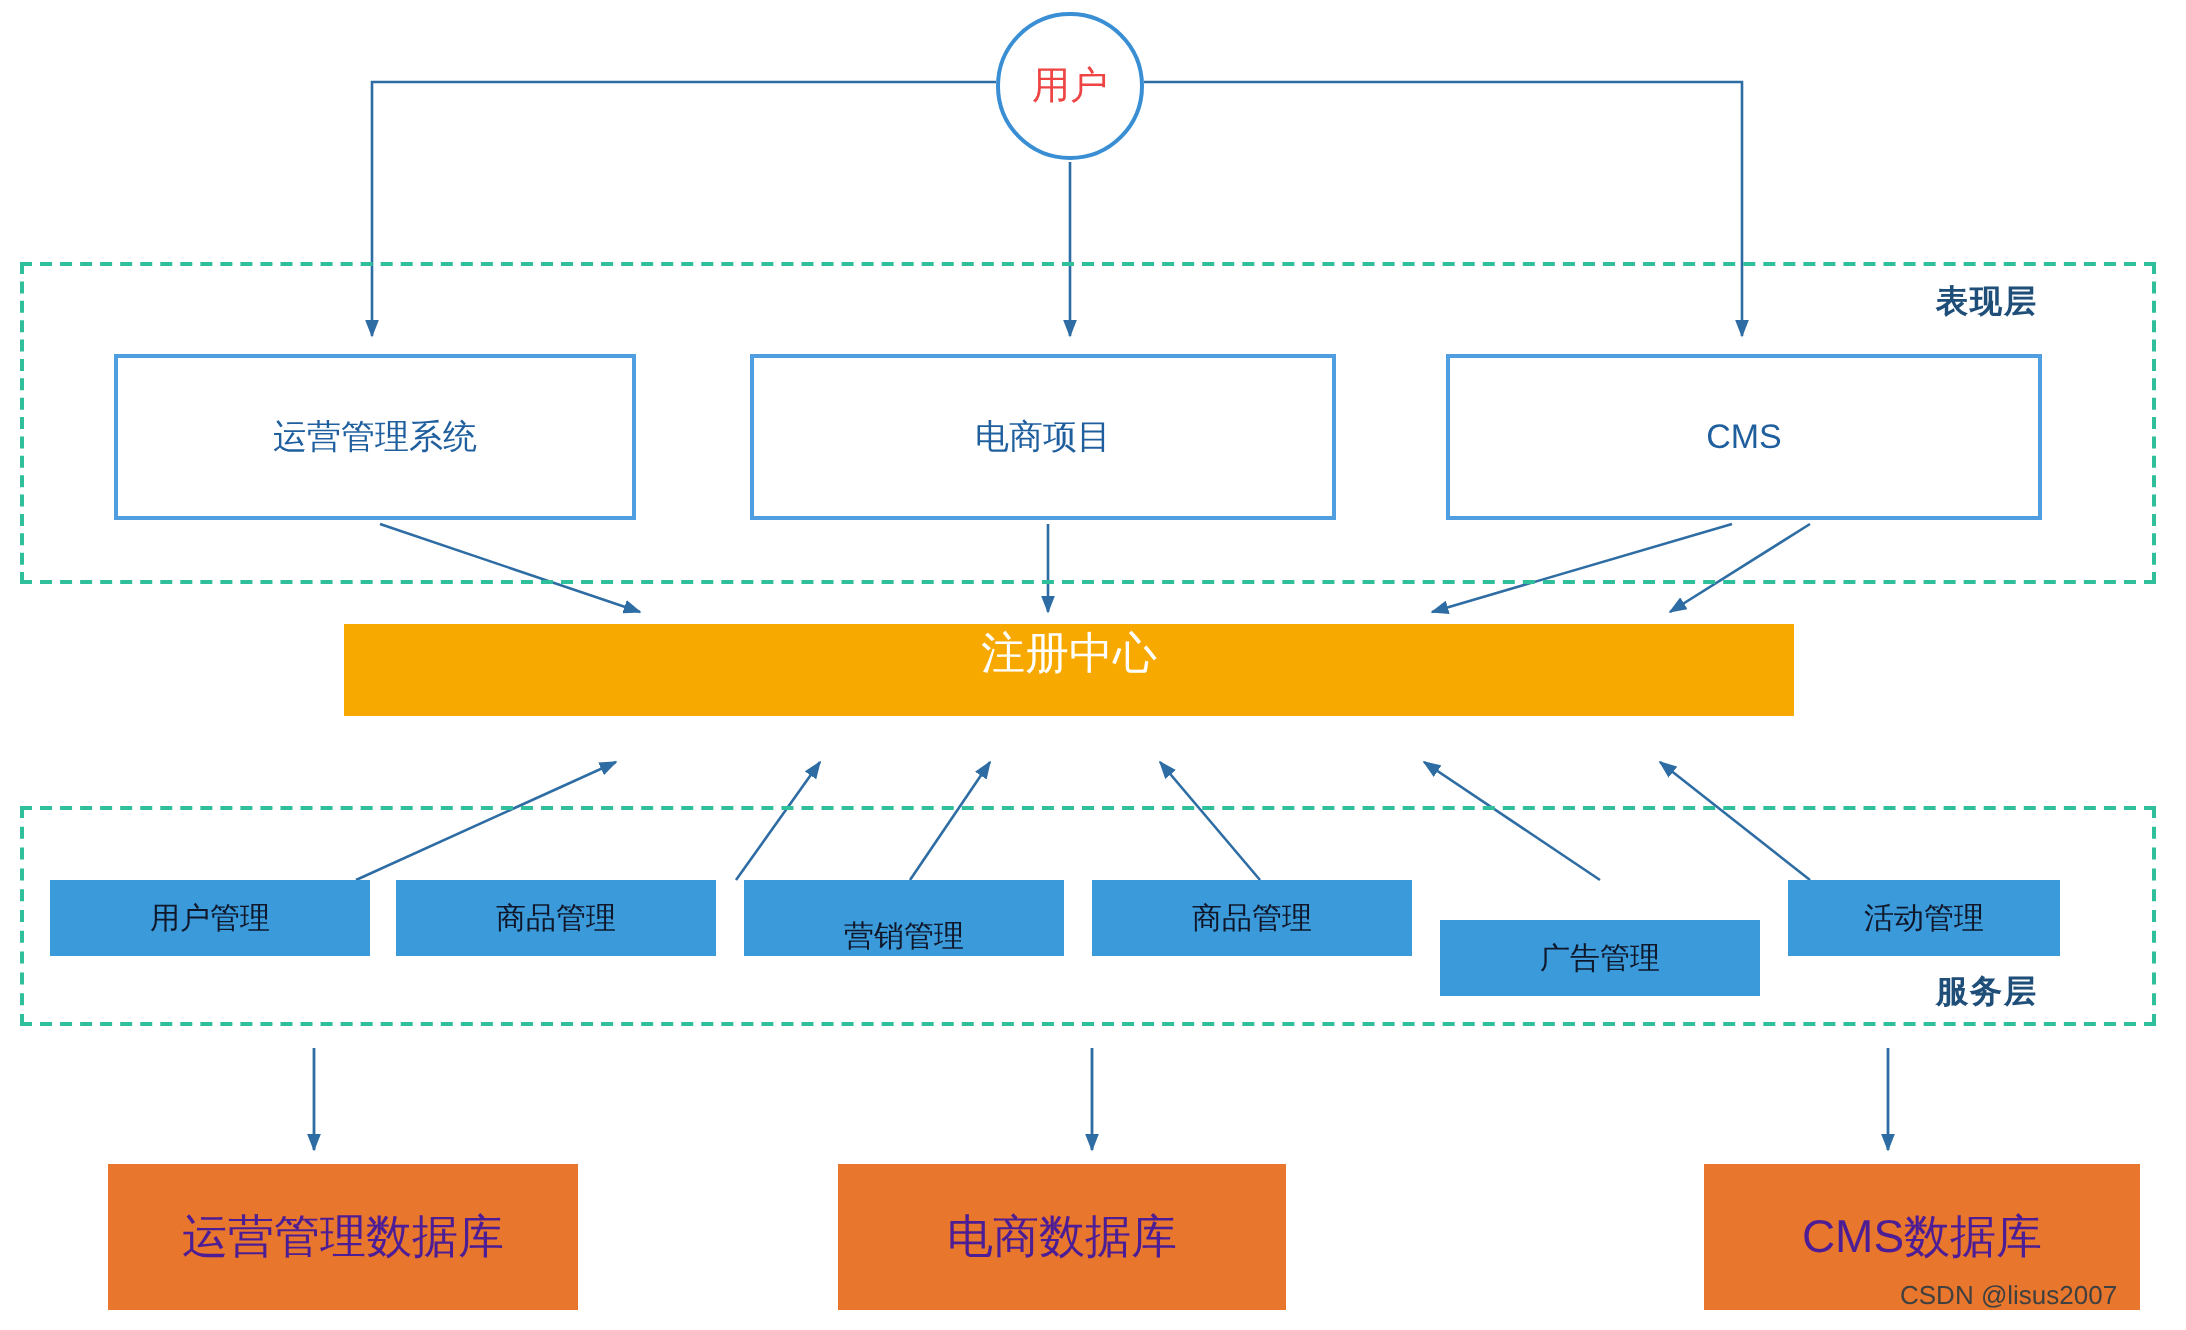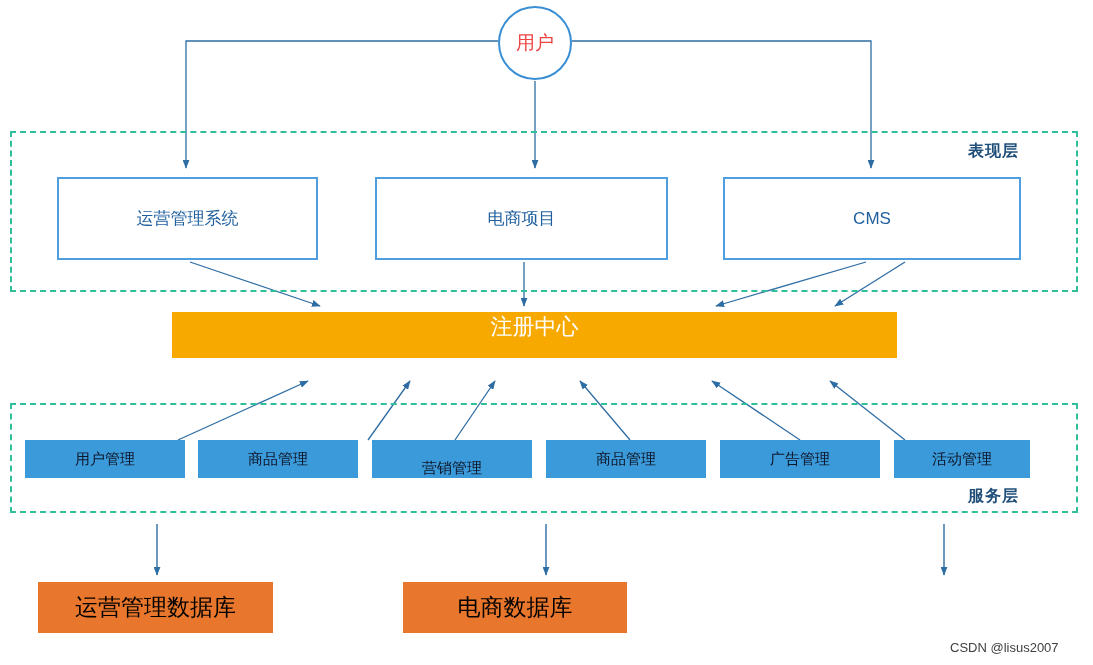--- a/index.html
+++ b/index.html
@@ -113,35 +113,36 @@
     align-items: center;
     justify-content: center;
     font-size: 15px;
     color: #0f172a;
     z-index: 3;
   }
   #svc-0 { left: 25px;  width: 160px; }
   #svc-1 { left: 198px; width: 160px; }
   #svc-2 { left: 372px; width: 160px; align-items: flex-end; }
   #svc-3 { left: 546px; width: 160px; }
-  #svc-4 { left: 720px; width: 160px; }
+  #svc-4 { left: 720px; width: 160px; margin-top: 20px; }
   #svc-5 { left: 894px; width: 136px; }
 
   
   .db-box {
     position: absolute;
     top: 582px;
-    height: 51px;
+    height: 73px;
     background: #e8762c;
     display: flex;
     align-items: center;
     justify-content: center;
     font-size: 23px;
-    color: #000000;
-    z-index: 3;
+    color: #4c1d95;
+    z-index: 3;
+    margin-left: 16px;
   }
   #db-0 { left: 38px;  width: 235px; }
   #db-1 { left: 403px; width: 224px; }
   #db-2 { left: 836px; width: 218px; }
 
   
   #watermark {
     position: absolute;
     left: 950px;
     top: 640px;
@@ -234,16 +235,19 @@
   <div class="svc-box" id="svc-5">
     <span>活动管理</span>
   </div>
 
   <div class="db-box" id="db-0">
     <span>运营管理数据库</span>
   </div>
   <div class="db-box" id="db-1">
     <span>电商数据库</span>
   </div>
+  <div class="db-box" id="db-2">
+    <span>CMS数据库</span>
+  </div>
 
   <div id="watermark">CSDN @lisus2007</div>
 
 </div>
 
 </body></html>

